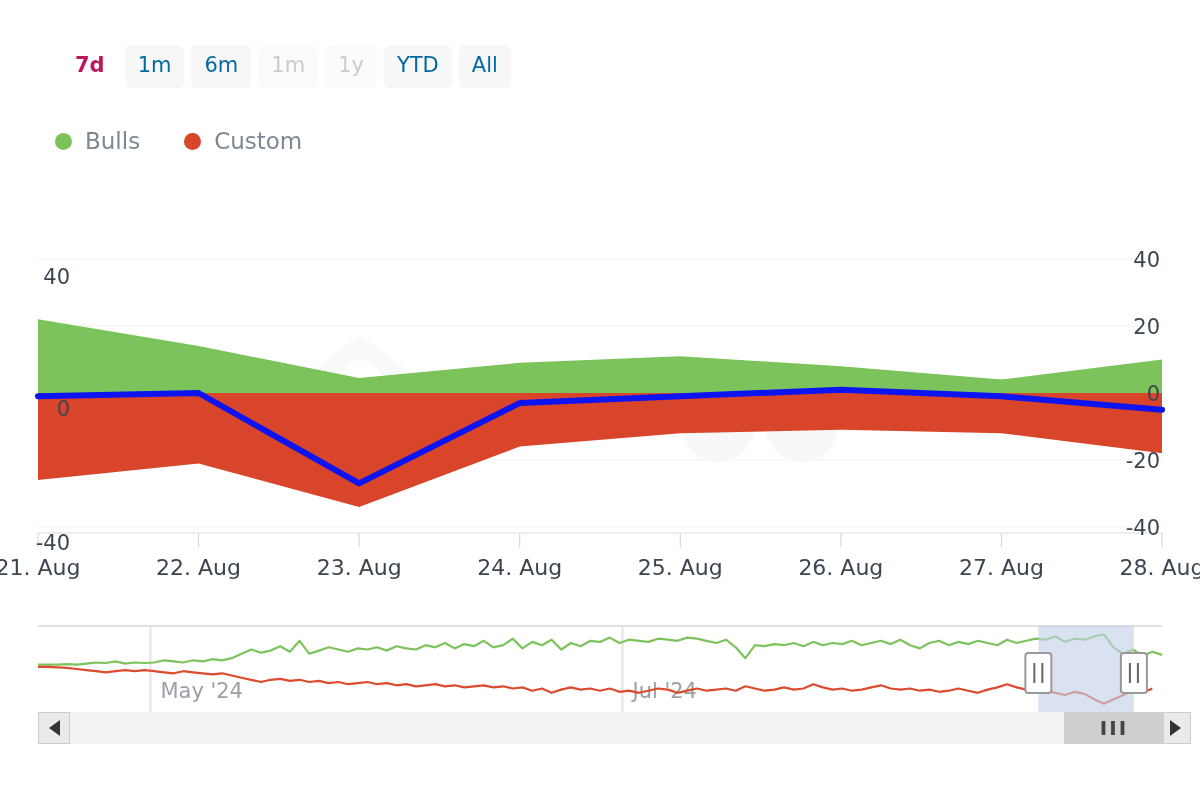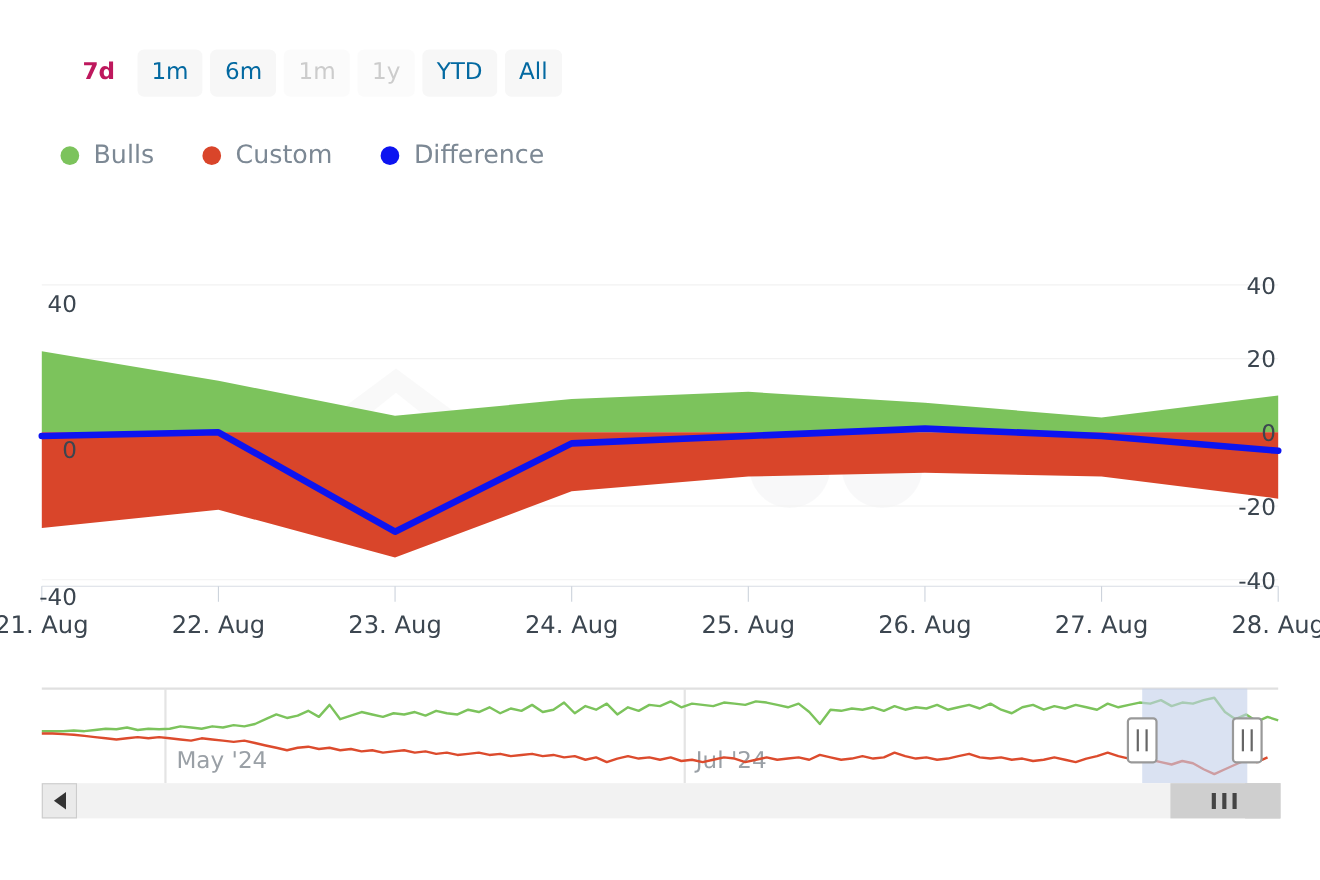--- a/index.html
+++ b/index.html
@@ -67,21 +67,21 @@
   .tick-mark { stroke:#ccd3dc; stroke-width:1; }
 
   
   .nav-wrap { position:absolute; left:0; top:620px; width:1200px; height:100px; }
   .nav-month {
     font-size:21px; fill:#9aa0a6;
     font-family:"DejaVu Sans", sans-serif;
   }
 
   
-  .scrollbar { position:absolute; left:38px; top:712px; width:1126px; height:32px; }
+  .scrollbar { position:absolute; left:38px; top:712px; width:1126px; height:32px;padding-left:27px; }
   .sb-track { position:absolute; left:0; top:0; width:1126px; height:32px; background:#f2f2f2; }
   .sb-btn {
     position:absolute; top:0; width:32px; height:32px;
     background:#eaeaea; border:1px solid #cccccc; box-sizing:border-box;
     display:flex; align-items:center; justify-content:center;
     cursor:pointer;
   }
   .sb-btn.left { left:0; }
   .sb-btn.right { right:0; }
   .sb-arrow { width:0; height:0; }
@@ -110,24 +110,20 @@
     </div>
 
   <div class="legend" id="legend">
       <div class="legend-item">
         <span class="legend-dot" style="background: rgb(124, 195, 92);"></span>
         <span class="legend-label">Bulls</span>
       </div>
       <div class="legend-item">
         <span class="legend-dot" style="background: rgb(217, 69, 42);"></span>
         <span class="legend-label">Custom</span>
-      </div>
-      <div class="legend-item">
-        <span class="legend-dot" style="background: rgb(13, 20, 240);"></span>
-        <span class="legend-label">Difference</span>
       </div>
     </div>
 
   <div class="plot-wrap">
     <svg class="plot-svg" width="1200" height="400" id="plot-svg">
         <g opacity="0.055" transform="translate(60,0)">
           <path d="M370 195 L370 172 L300 120 L230 172 L230 195 L250 195 L250 182 L300 142 L350 182 L350 195 Z" fill="#8b9199"></path>
         </g>
         <text x="760" y="235" font-size="96" font-weight="bold" fill="#8b9199" opacity="0.05" font-family="&quot;DejaVu Sans&quot;, sans-serif" text-anchor="middle">●●</text>
         <line x1="38" x2="1162" y1="44" y2="44" class="gridline"></line>

